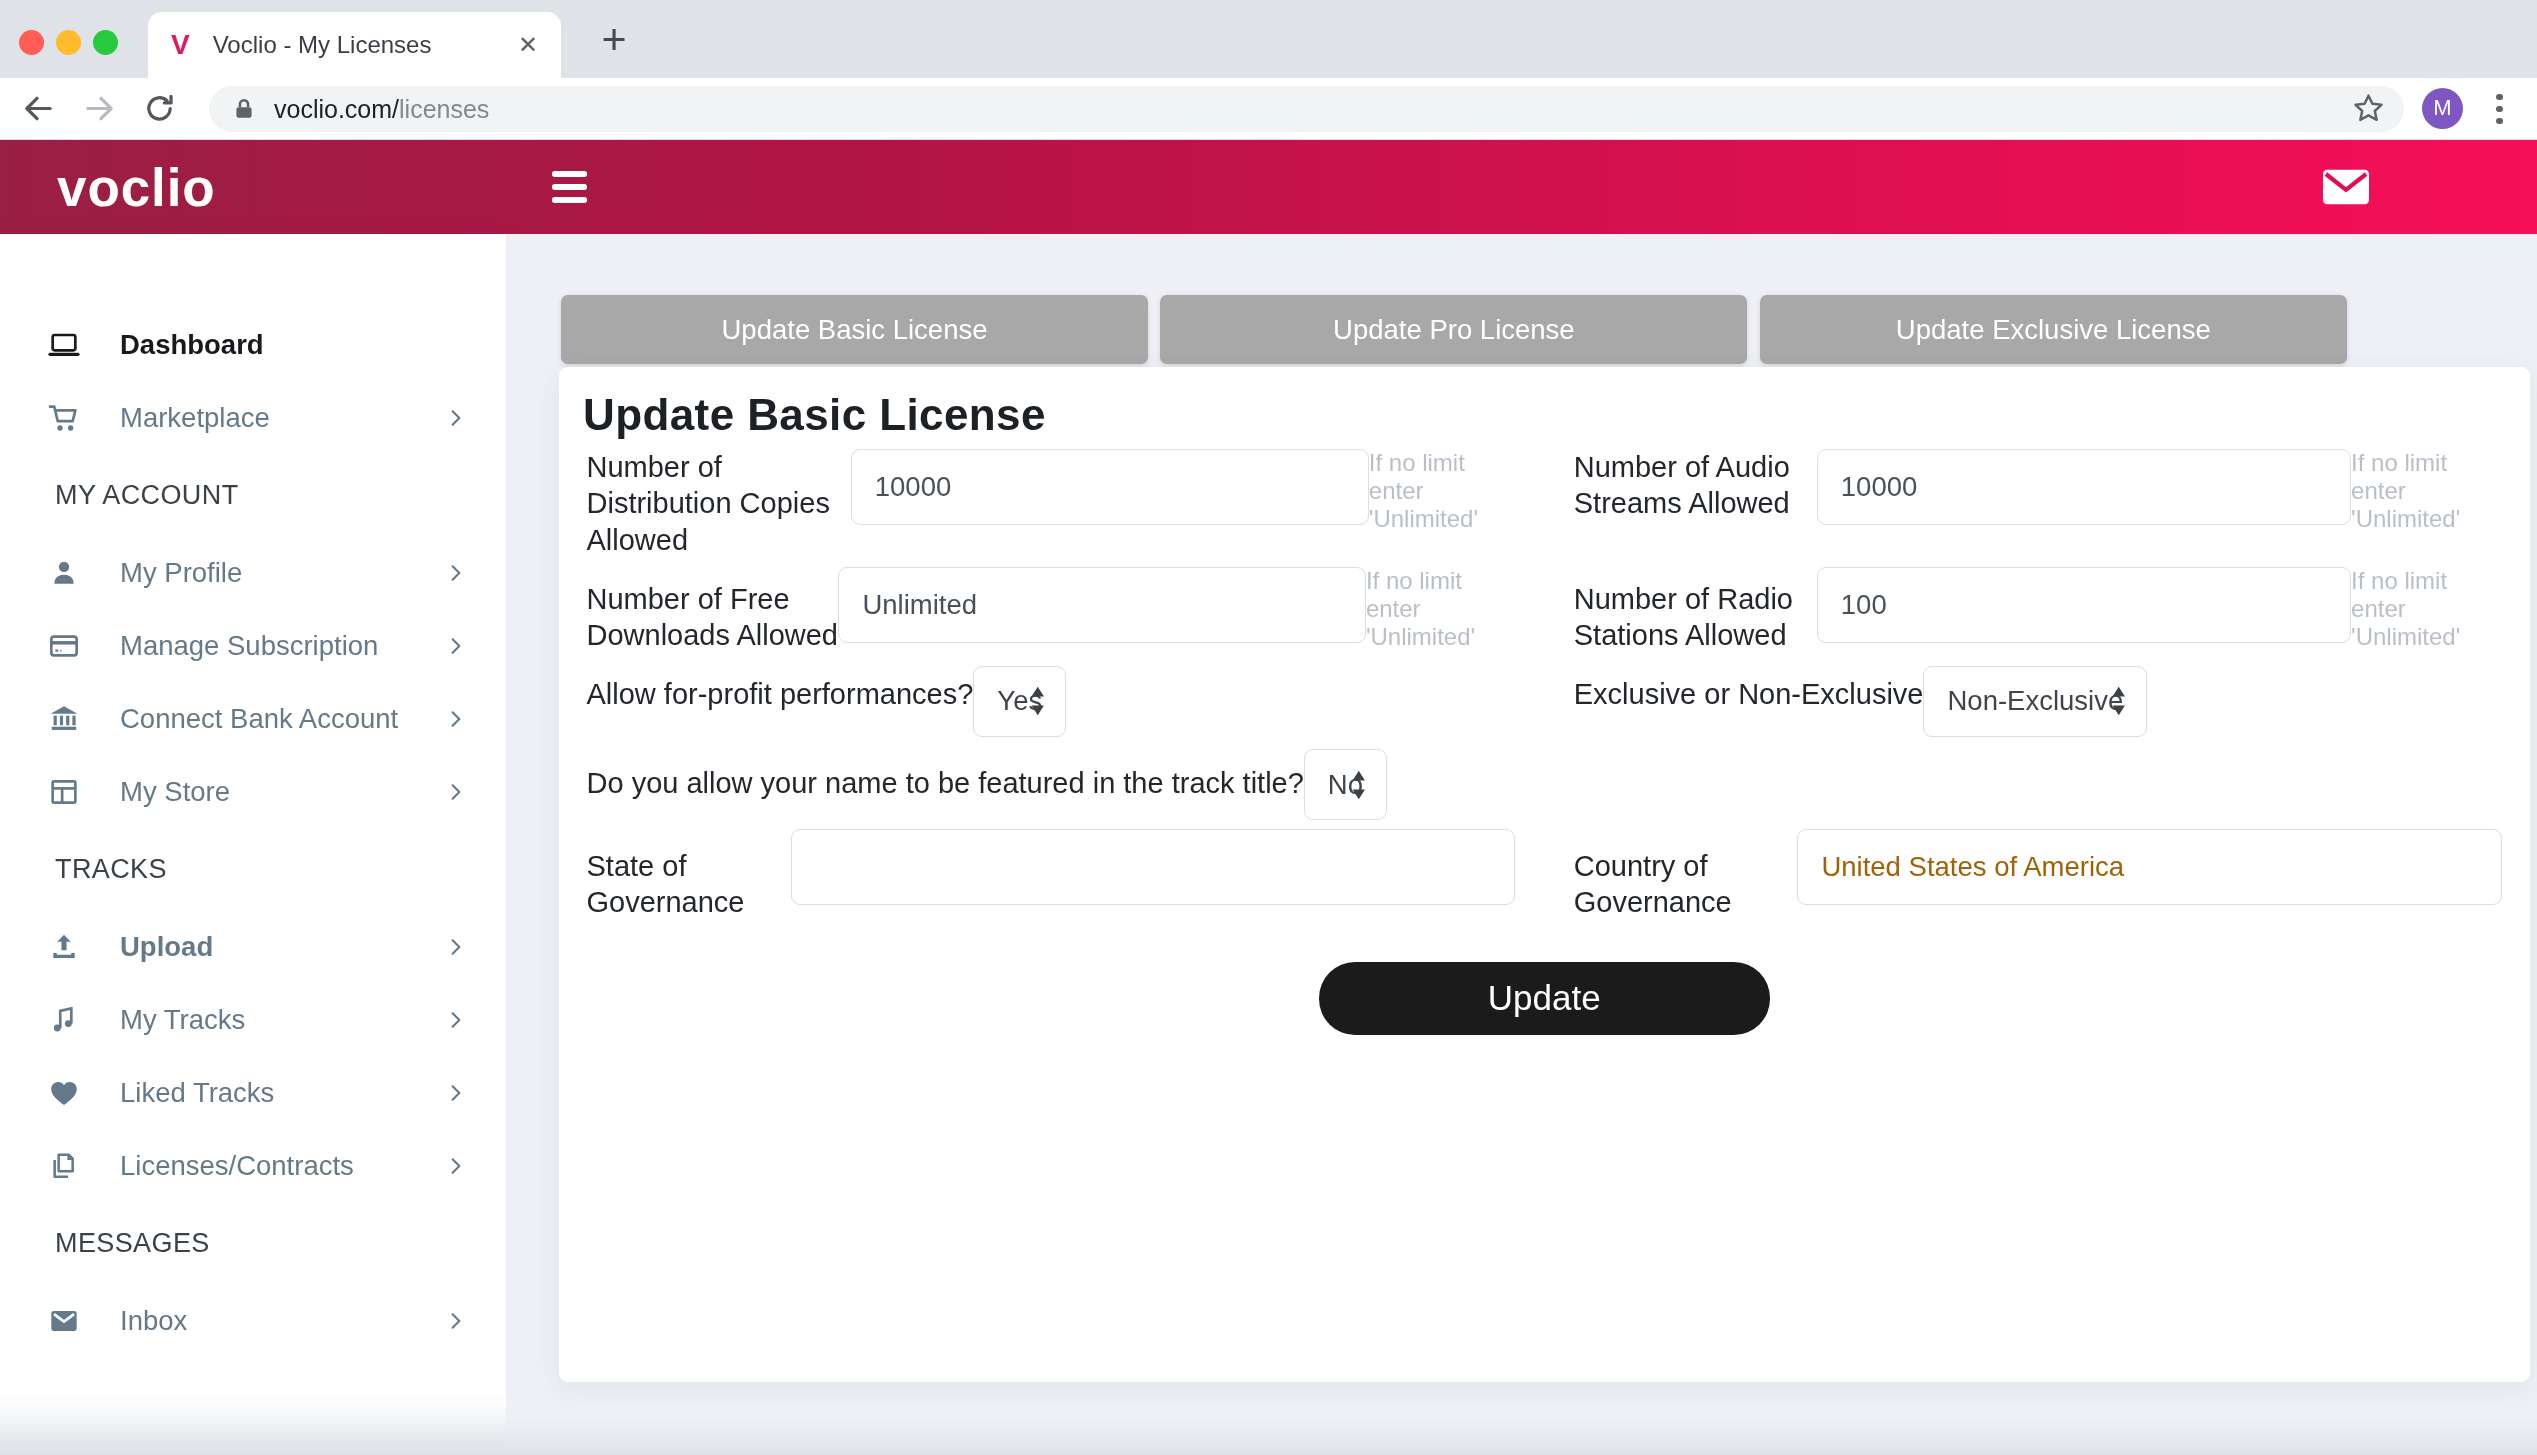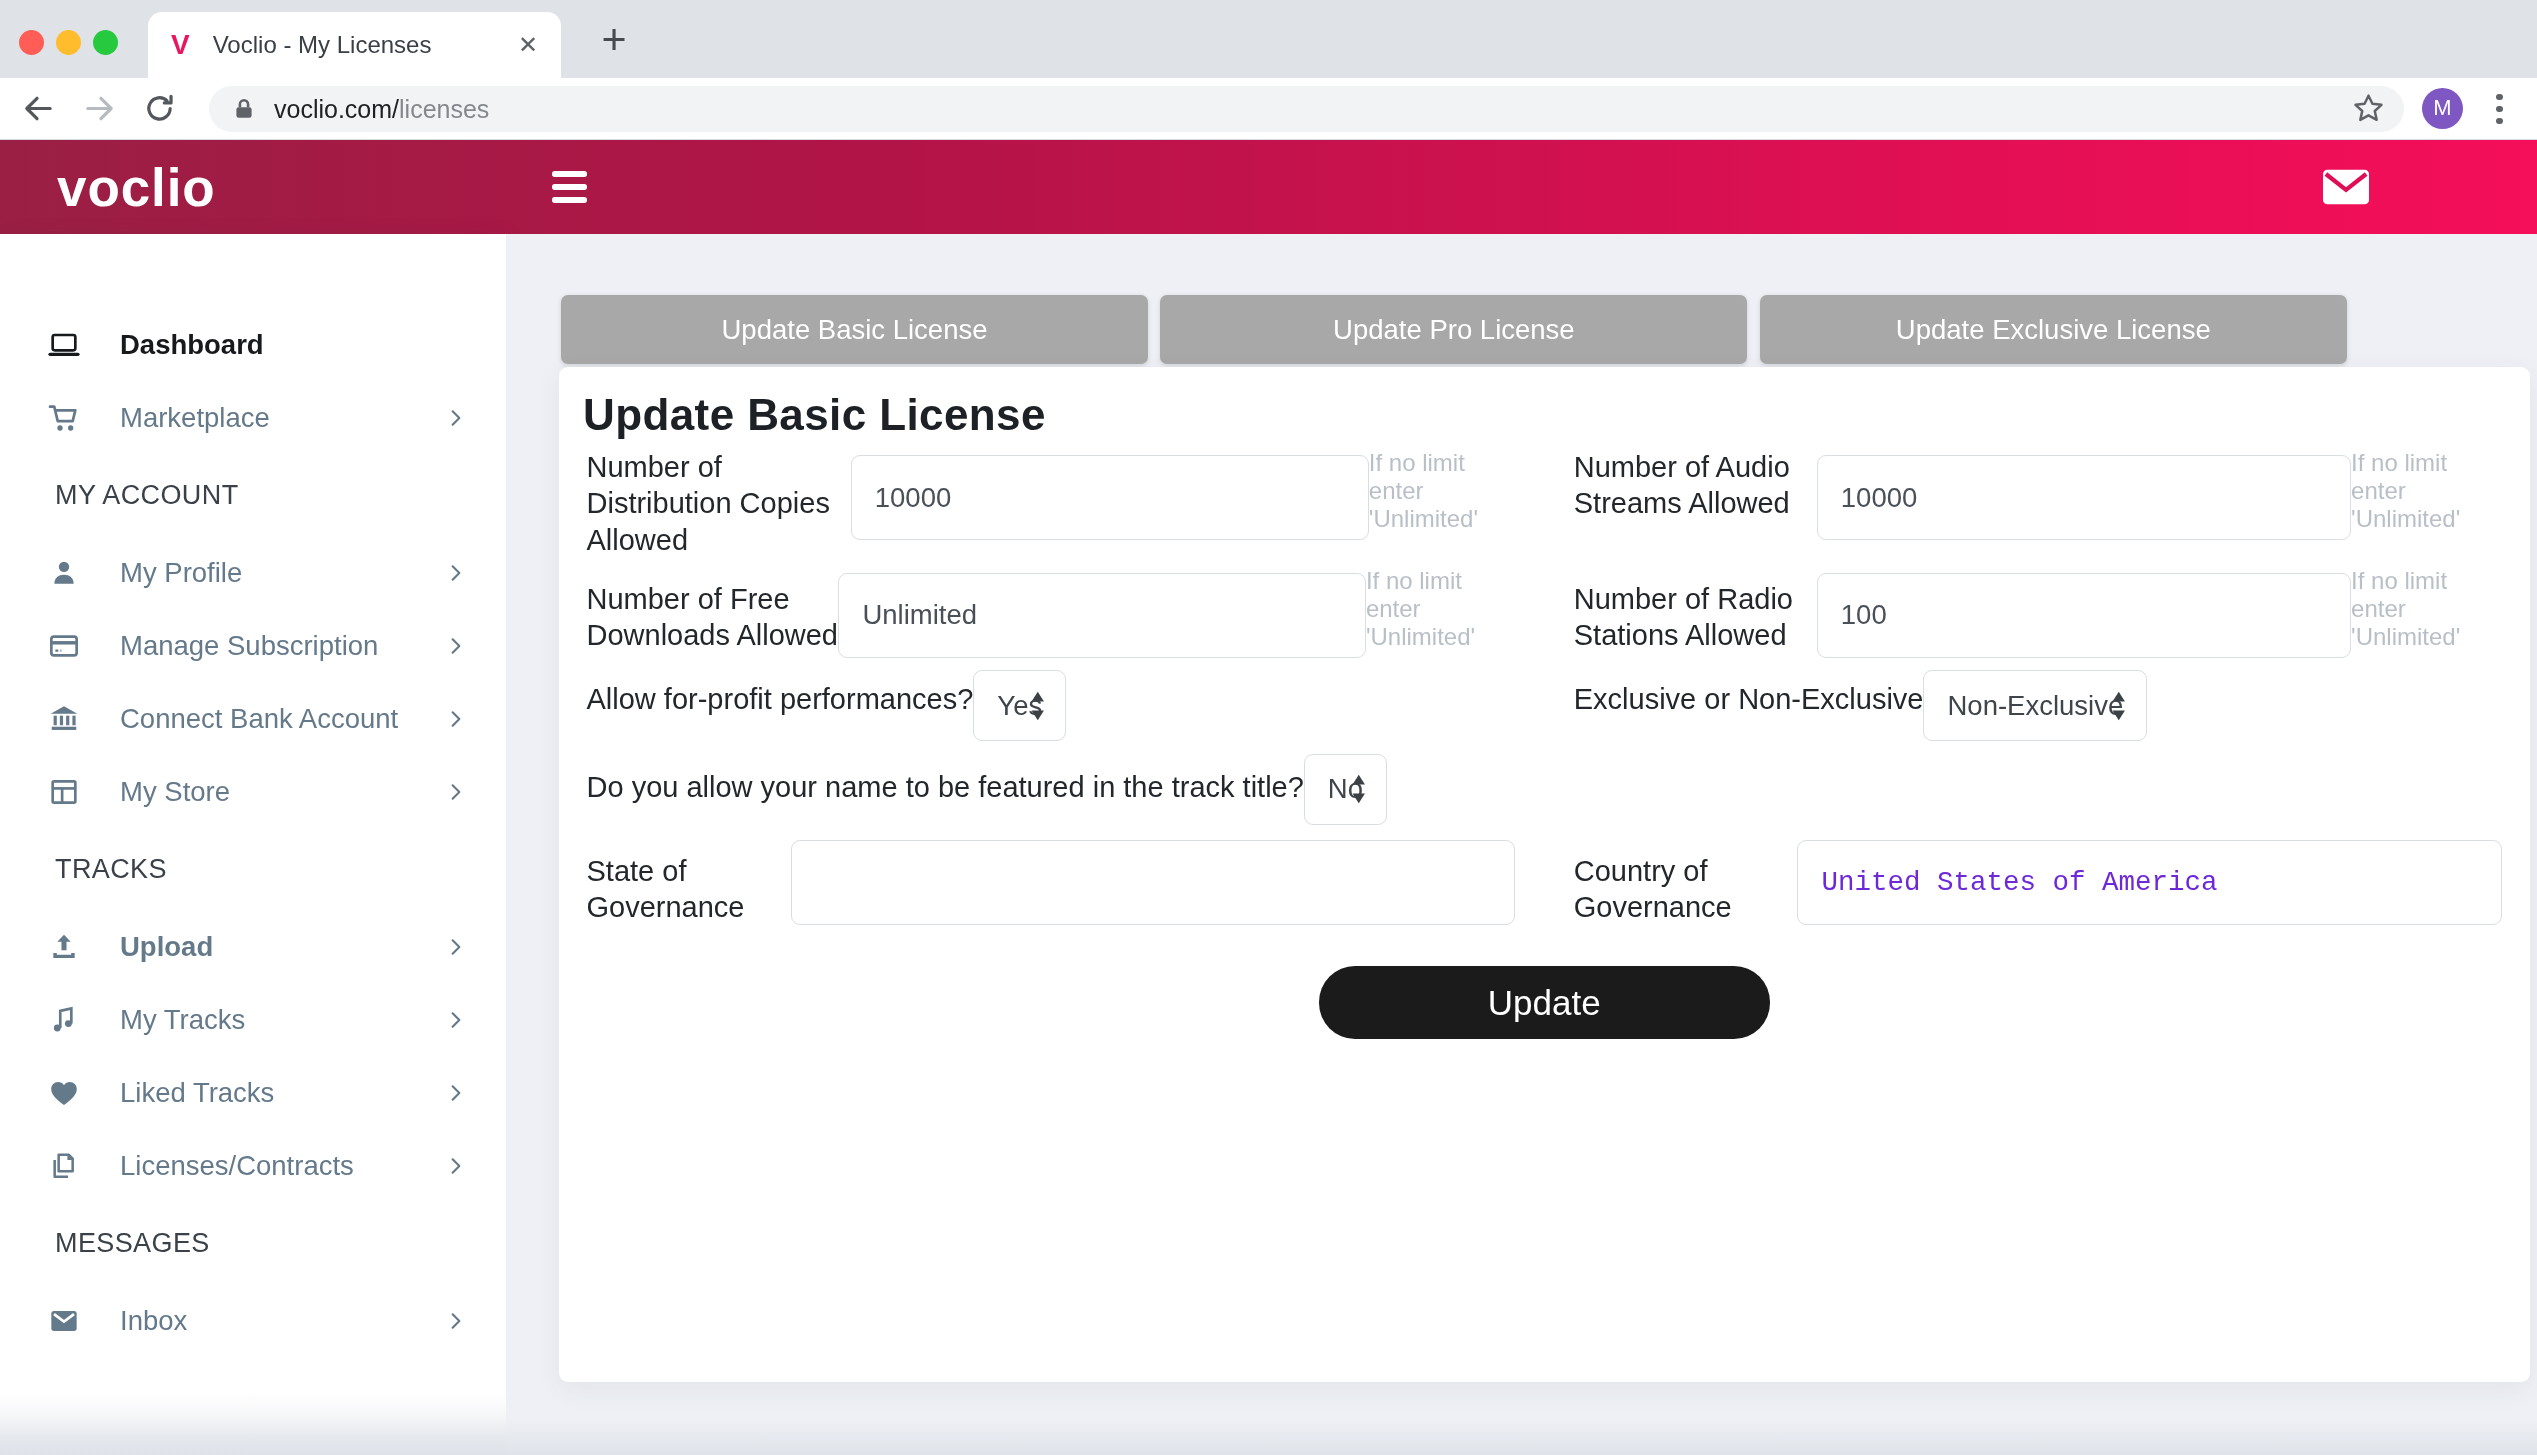--- a/index.html
+++ b/index.html
@@ -72,24 +72,24 @@
                color:#fff;font-size:27.5px;font-weight:500;font-family:inherit;
                box-shadow:0 1.8px 5.3px rgba(0,0,0,.12);}
   .card{position:absolute;left:53px;top:133px;width:1971px;height:1015px;background:#fff;border-radius:9px;
         box-shadow:0 7px 27px rgba(60,70,90,.07);padding:0 28px 0 27.5px;box-sizing:border-box;}
   .form-title{margin:23px 0 0 -3.5px;font-size:44px;font-weight:800;color:#1d2125;letter-spacing:0.4px;}
   .grid{display:grid;grid-template-columns:1fr 1fr;column-gap:59px;}
   .cell{display:flex;flex-direction:row;}
   .cell.full{grid-column:1 / -1;}
   .field-label{font-size:29px;color:#23272b;font-weight:500;line-height:1.25;}
   .mt-a{margin-top:9px;} .mt-b{margin-top:23px;} .mt-c{margin-top:28px;}
-  .field-input{margin-top:15px;height:85px;border:1.8px solid #d9dee3;border-radius:9px;background:#fff;
+  .field-input{margin-top:9px;height:76px;border:1.8px solid #d9dee3;border-radius:9px;background:#fff;
                font-size:27.5px;color:#495057;padding:0 23px;box-sizing:border-box;width:100%;
                font-family:inherit;outline:none;}
-  .field-input.muted{color:#6d28d9;font-family:Liberation Mono, monospace;}
+  .field-input.muted{color:#a16207;}
   .helper{margin-top:9px;font-size:24px;color:#b9bfc7;}
   .select{position:relative;margin-top:12.4px;height:71px;border:1.8px solid #d9dee3;border-radius:9px;
           background:#fff;display:flex;align-items:center;padding:0 23px;box-sizing:border-box;
           font-size:27.5px;color:#3f454b;cursor:default;}
   .select .arrows{position:absolute;right:18px;top:50%;transform:translateY(-50%);width:19.5px;height:32px;}
   .submit-btn{display:block;margin:41px auto 0;width:451px;height:73px;border:none;border-radius:36px;
               background:#1b1b1b;color:#fff;font-size:35px;font-weight:400;font-family:inherit;}
   .bottom-fade{position:absolute;left:0;right:0;bottom:0;height:37px;z-index:5;
                background:linear-gradient(rgba(230,233,238,0),rgba(222,226,232,.9));pointer-events:none;}
 </style>

